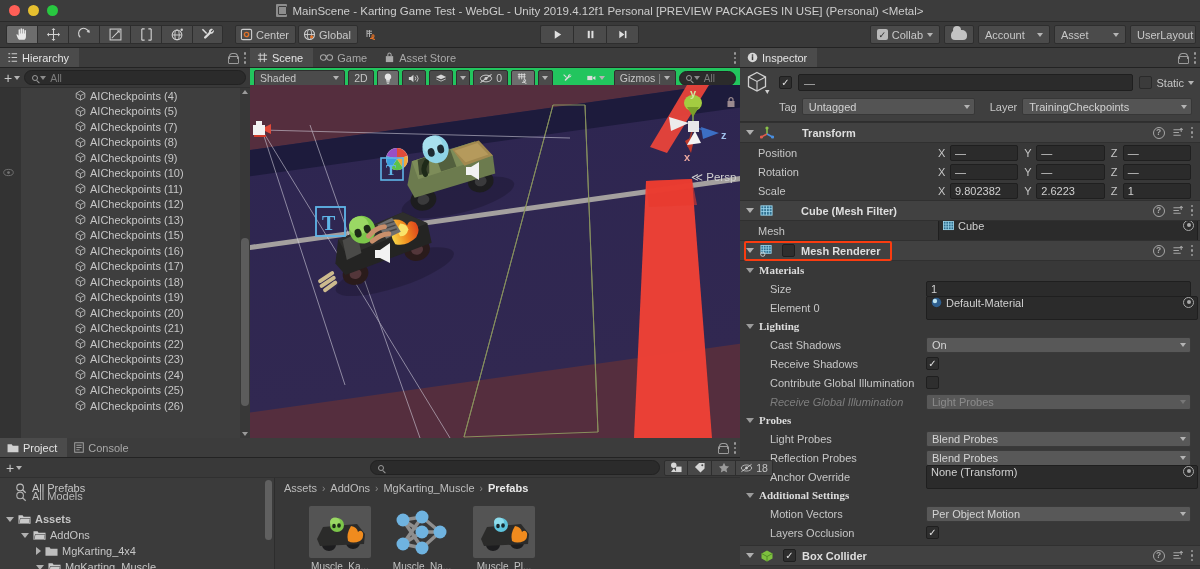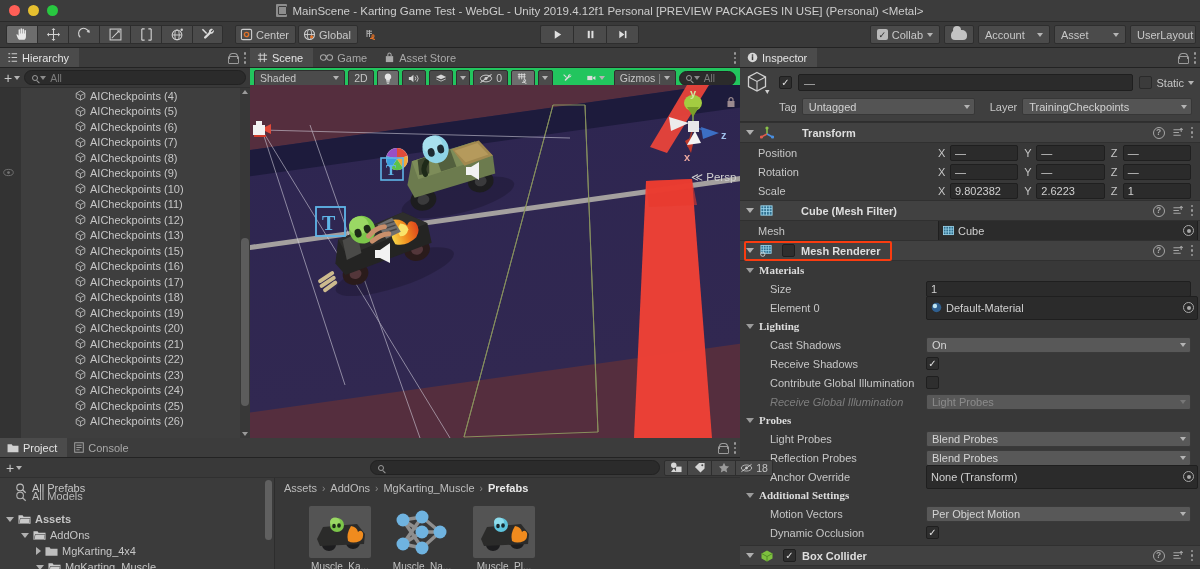--- a/index.html
+++ b/index.html
@@ -240,21 +240,21 @@
     flex: 1; height: 16px; background: #2b2b2b; border: 1px solid #1f1f1f; border-radius: 2px;
     display: flex; align-items: center; padding: 0 4px; font-size: 11px; color: #d0d0d0;
   }
   .wide-field {
     flex: 1; height: 16px; background: #2b2b2b; border: 1px solid #1f1f1f; border-radius: 2px;
     display: flex; align-items: center; padding: 0 4px; font-size: 11px; color: #d0d0d0;
     margin-right: 9px;
   }
   .obj-field {
     flex: 1; height: 24px; background: #2b2b2b; border: 1px solid #1f1f1f; border-radius: 2px;
-    display: flex; align-items: center; gap: 4px; padding: 0 3px 0 4px; font-size: 11px; color: #d0d0d0;
+    display: flex; align-items: flex-start; gap: 4px; padding: 0 3px 0 4px; font-size: 11px; color: #d0d0d0;
     margin-right: 2px; justify-content: space-between;
   }
   .obj-left { display:flex; align-items:center; gap:4px; overflow:hidden; }
   .obj-dot {
     width: 11px; height: 11px; border-radius: 50%; border: 1.3px solid #a9a9a9;
     display:flex; align-items:center; justify-content:center; flex:none;
   }
   .obj-dot i { width:4px;height:4px;border-radius:50%;background:#a9a9a9;display:block; }
   .dd-field {
     flex: 1; height: 16px; background: #585858; border: 1px solid #3a3a3a; border-radius: 2px;
@@ -479,27 +479,20 @@
               <path fill="none" stroke="#b8b8b8" stroke-width="0.9" d="M1.3 3.6 L6 6.2 L10.7 3.6 M6 6.2 V11"></path>
             </svg>
             <span>AICheckpoints (4)</span>
           </div>
           <div class="hrow">
             <svg class="cube-ico" viewBox="0 0 12 12">
               <path fill="none" stroke="#b8b8b8" stroke-width="1" d="M6 1 L10.7 3.6 v4.8 L6 11 L1.3 8.4 V3.6 Z"></path>
               <path fill="none" stroke="#b8b8b8" stroke-width="0.9" d="M1.3 3.6 L6 6.2 L10.7 3.6 M6 6.2 V11"></path>
             </svg>
             <span>AICheckpoints (5)</span>
-          </div>
-          <div class="hrow">
-            <svg class="cube-ico" viewBox="0 0 12 12">
-              <path fill="none" stroke="#b8b8b8" stroke-width="1" d="M6 1 L10.7 3.6 v4.8 L6 11 L1.3 8.4 V3.6 Z"></path>
-              <path fill="none" stroke="#b8b8b8" stroke-width="0.9" d="M1.3 3.6 L6 6.2 L10.7 3.6 M6 6.2 V11"></path>
-            </svg>
-            <span>AICheckpoints (6)</span>
           </div>
           <div class="hrow">
             <svg class="cube-ico" viewBox="0 0 12 12">
               <path fill="none" stroke="#b8b8b8" stroke-width="1" d="M6 1 L10.7 3.6 v4.8 L6 11 L1.3 8.4 V3.6 Z"></path>
               <path fill="none" stroke="#b8b8b8" stroke-width="0.9" d="M1.3 3.6 L6 6.2 L10.7 3.6 M6 6.2 V11"></path>
             </svg>
             <span>AICheckpoints (7)</span>
           </div>
           <div class="hrow">
             <svg class="cube-ico" viewBox="0 0 12 12">
@@ -1191,21 +1184,21 @@
         <span class="section-title">Additional Settings</span>
       </div>
       <div class="prop-row">
         <span class="prop-label" style="padding-left:12px;width:168px;">Motion Vectors</span>
         <span class="dd-field">
           <span>Per Object Motion</span>
           <span class="caret"></span>
         </span>
       </div>
       <div class="prop-row">
-        <span class="prop-label" style="padding-left:12px;width:168px;">Dynamic Occlusion</span>
+        <span class="prop-label" style="padding-left:12px;width:168px;">Layers Occlusion</span>
         <span class="chkbox">✓</span>
       </div>
 
       <div class="comp-header" style="margin-top:3px;">
         <span class="foldout"></span>
         <svg width="14" height="14" viewBox="0 0 14 14">
           <path d="M7 1.5 L12.5 4.5 v5 L7 12.5 L1.5 9.5 v-5 Z" fill="#7ec13f"></path>
           <path d="M1.5 4.5 L7 7.5 L12.5 4.5 M7 7.5 V12.5" stroke="#4e8a22" stroke-width="0.9" fill="none"></path>
         </svg>
         <span class="chkbox" style="margin-left:3px;">✓</span>

